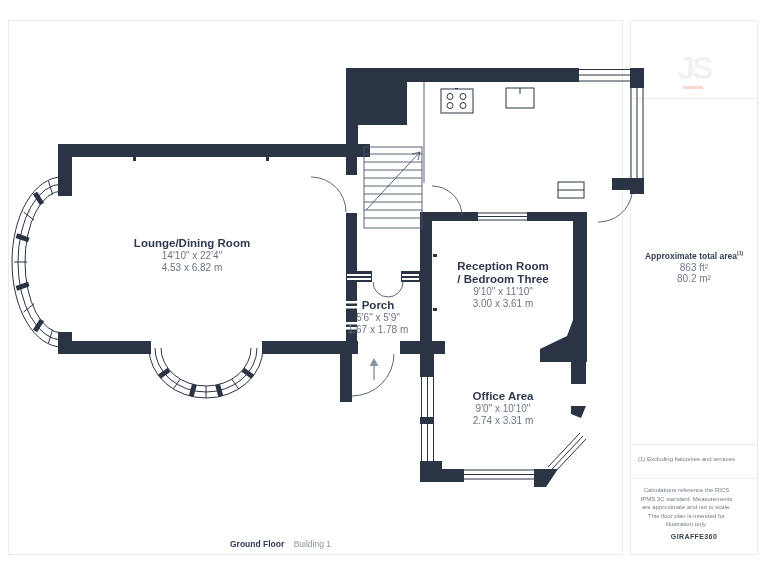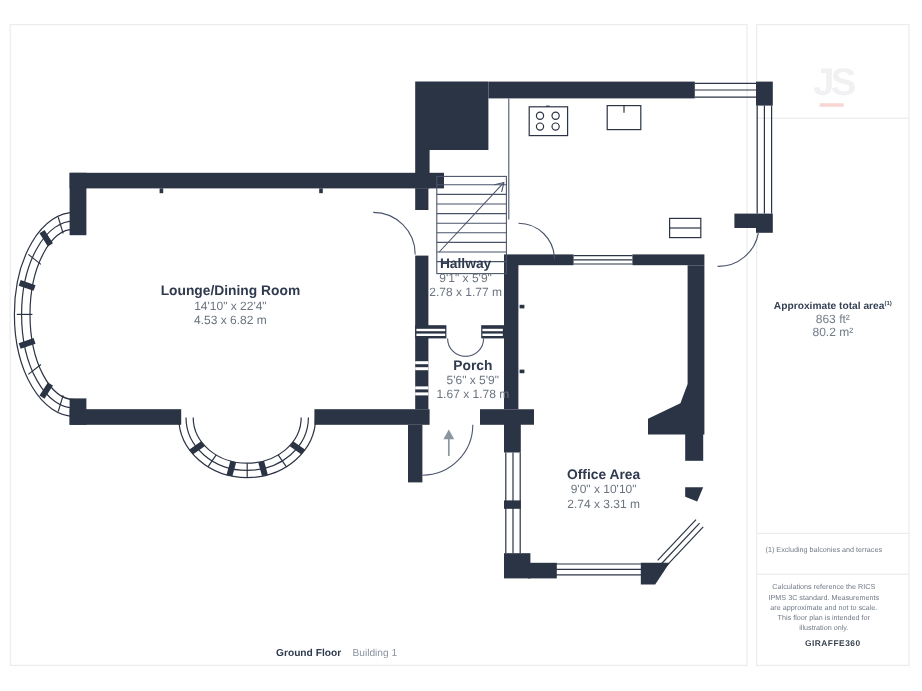--- a/index.html
+++ b/index.html
@@ -233,29 +233,29 @@
       <line x1="374" y1="380" x2="374" y2="363" stroke="#8b94a1" stroke-width="1.4"></line>
       <path d="M 374 358 L 369.5 366 L 378.5 366 Z" fill="#8b94a1"></path>
     </g>
   </svg>
 
   <div class="room-label" style="left:192px;top:237px">
     <div class="room-name"><span>Lounge/Dining Room</span></div>
     <div class="room-dim">14'10" x 22'4"</div>
     <div class="room-dim">4.53 x 6.82 m</div>
   </div>
-  <div class="room-label" style="left:388px;top:214px">
-    <div class="room-name"><span>Hallway</span></div>
-    <div class="room-dim">9'1" x 5'9"</div>
-    <div class="room-dim">2.78 x 1.77 m</div>
-  </div>
-  <div class="room-label" style="left:394px;top:299px">
+  <div class="room-label" style="left:378px;top:299px">
     <div class="room-name"><span>Porch</span></div>
     <div class="room-dim">5'6" x 5'9"</div>
     <div class="room-dim">1.67 x 1.78 m</div>
+  </div>
+  <div class="room-label" style="left:503px;top:260px">
+    <div class="room-name"><span>Reception Room</span><span class="room-name2">/ Bedroom Three</span></div>
+    <div class="room-dim">9'10" x 11'10"</div>
+    <div class="room-dim">3.00 x 3.61 m</div>
   </div>
   <div class="room-label" style="left:503px;top:390px">
     <div class="room-name"><span>Office Area</span></div>
     <div class="room-dim">9'0" x 10'10"</div>
     <div class="room-dim">2.74 x 3.31 m</div>
   </div>
 
   <div id="footer">
     <span class="f1">Ground Floor</span>
     <span class="f2">Building 1</span>

